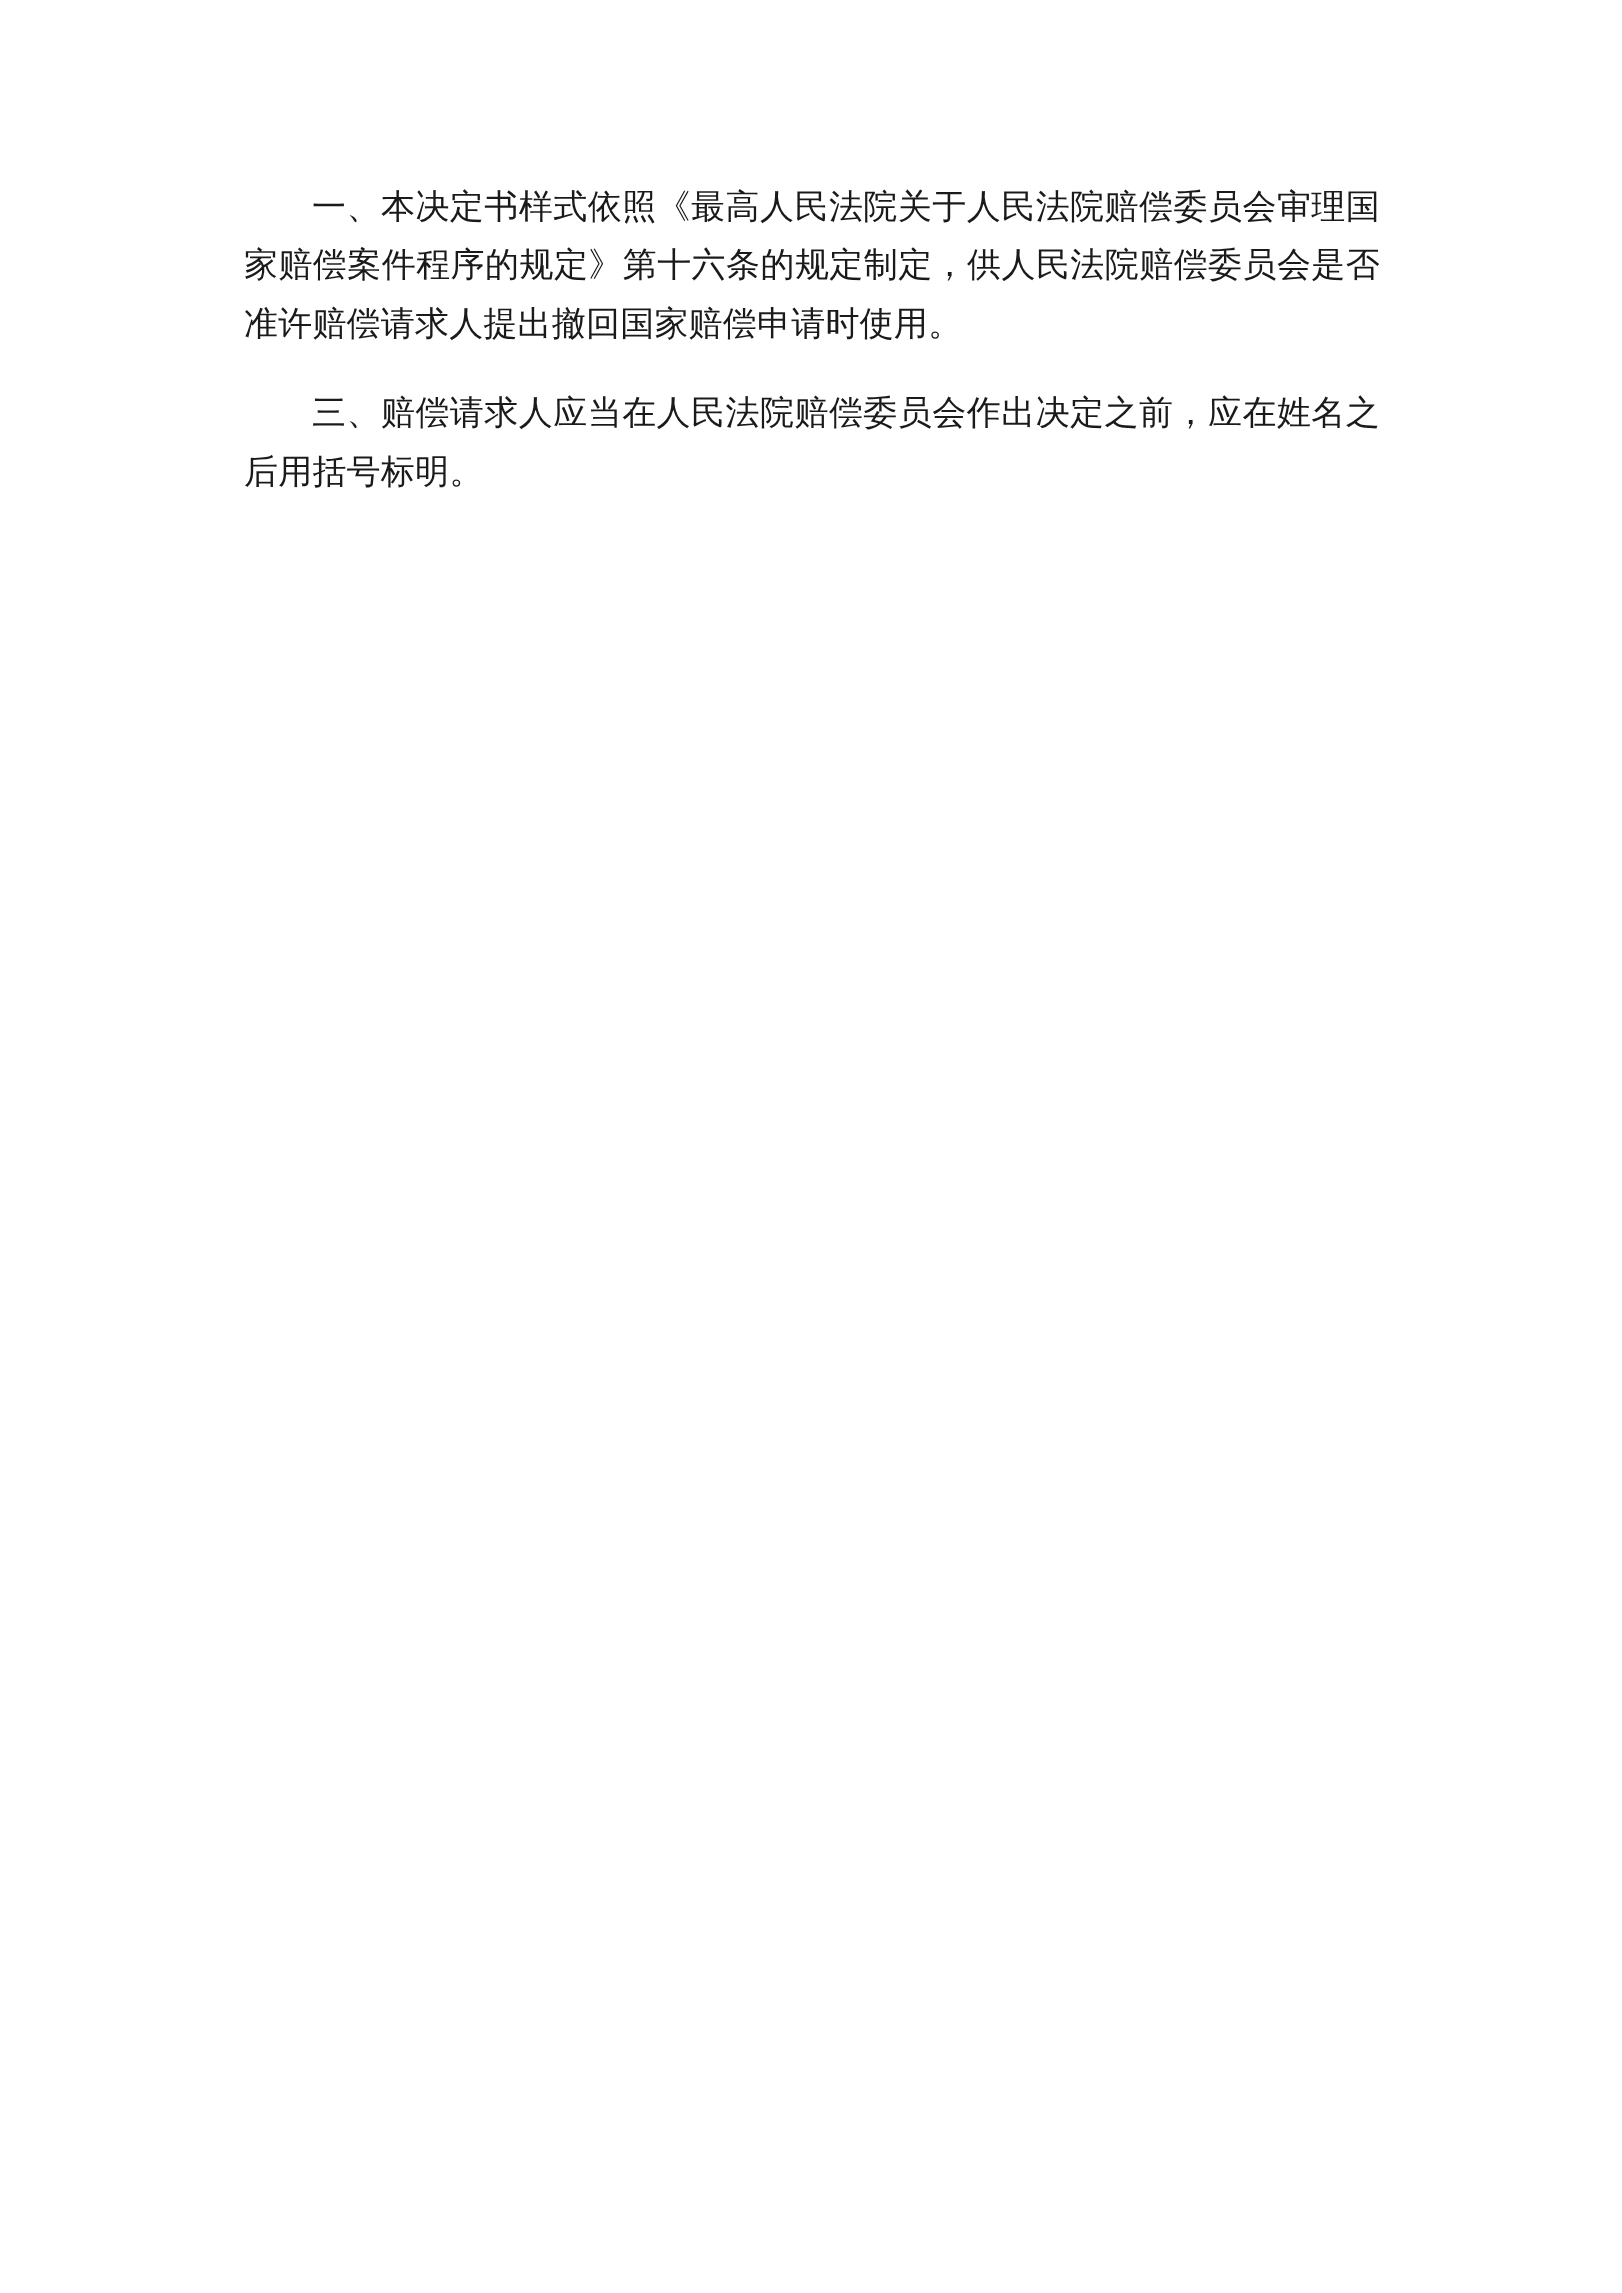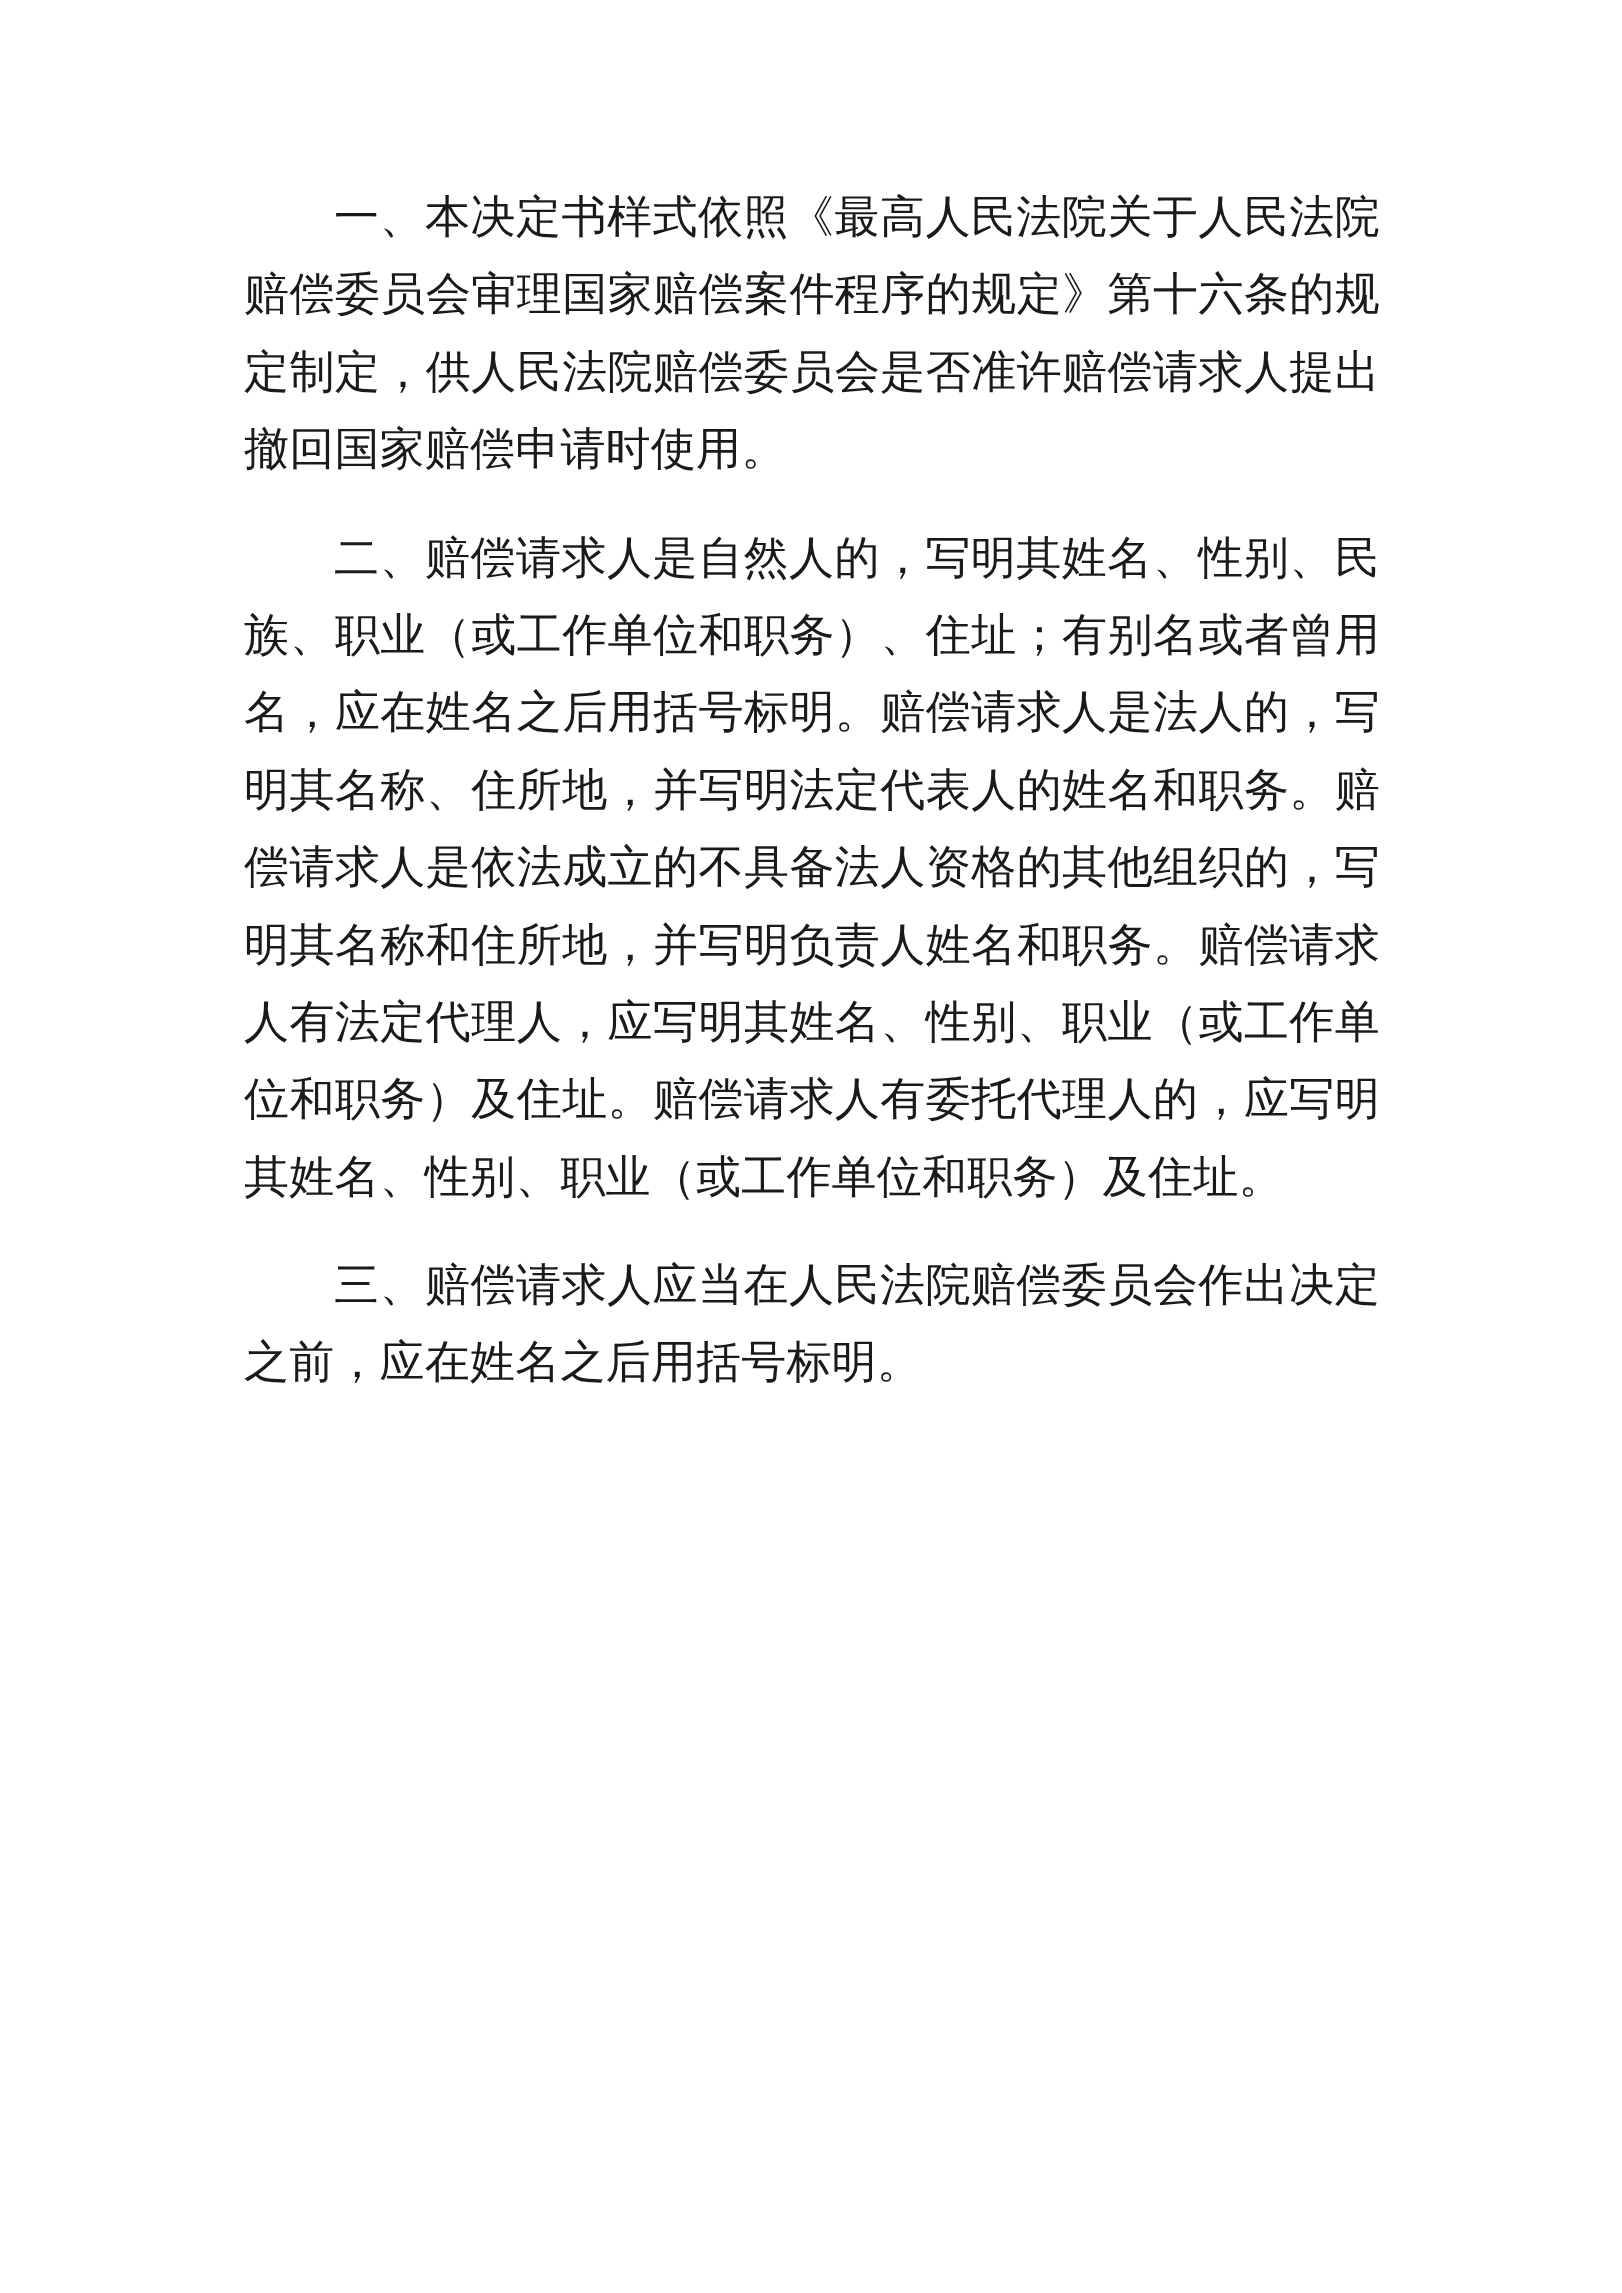--- a/index.html
+++ b/index.html
@@ -19,36 +19,36 @@
     box-sizing: border-box;
     overflow: hidden;
   }
   .content {
     position: absolute;
     left: 244px;
     top: 178px;
     width: 1136px;
   }
   .para {
-    font-size: 45px;
+    font-size: 34px;
     line-height: 1.72;
     text-align: justify;
     text-justify: inter-ideograph;
     margin: 0 0 31px 0;
     letter-spacing: 0.2px;
     text-indent: 2em;
     word-break: break-all;
+    font-family: Liberation Serif, serif;
   }
   .para:last-child {
     margin-bottom: 0;
   }
 </style>
 </head>
 <body>
 
 <div class="page">
   <div class="content">
     <p class="para">一、本决定书样式依照《最高人民法院关于人民法院赔偿委员会审理国家赔偿案件程序的规定》第十六条的规定制定，供人民法院赔偿委员会是否准许赔偿请求人提出撤回国家赔偿申请时使用。</p>
-    <p class="para">二、赔偿请求人是自然人的，写明其姓名、性别、民族、职业（或工作单位和职务）、住址；有别名或者曾用名，应在姓名之后用括号标明。赔偿请求人是法人的，写明其名称、住所地，并写明法定代表人的姓名和职务。赔偿请求人是依法成立的不具备法人资格的其他组织的，写明其名称和住所地，并写明负责人姓名和职务。赔偿请求人有法定代理人，应写明其姓名、性别、职业（或工作单位和职务）及住址。赔偿请求人有委托代理人的，应写明其姓名、性别、职业（或工作单位和职务）及住址。</p>
     <p class="para">三、赔偿请求人应当在人民法院赔偿委员会作出决定之前，应在姓名之后用括号标明。</p>
   </div>
 </div>
 
 
 </body></html>

